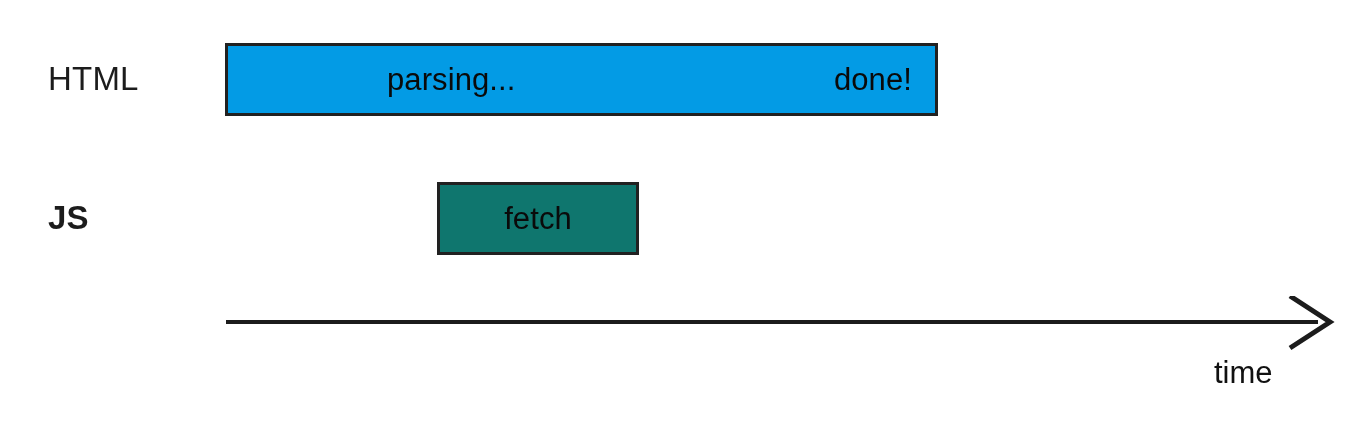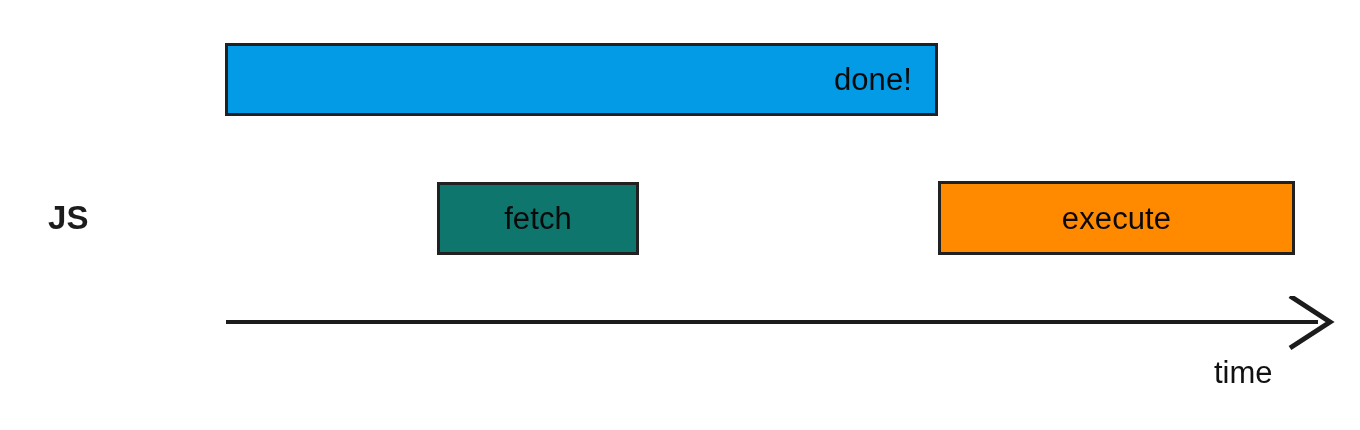--- a/index.html
+++ b/index.html
@@ -102,34 +102,33 @@
     line-height: 31px;
     color: #111111;
     white-space: nowrap;
   }
 </style>
 </head>
 <body>
 
 <div id="canvas">
 
+  <div class="row-label" id="label-html">HTML</div>
 
   <div class="bar" id="bar-parsing">
+    <span class="bar-text txt-parsing">parsing...</span>
     <span class="bar-text txt-done">done!</span>
   </div>
 
   <div class="row-label" id="label-js">JS</div>
 
   <div class="bar" id="bar-fetch">
     <span class="bar-text">fetch</span>
   </div>
 
-  <div class="bar" id="bar-execute">
-    <span class="bar-text">execute</span>
-  </div>
 
   <svg id="time-axis" viewBox="0 0 1120 56" width="1120" height="56">
     <line x1="6" y1="26" x2="1098" y2="26" stroke="#1c1c1c" stroke-width="4" stroke-linecap="butt"></line>
     <polyline points="1070,0 1110,26 1070,52" fill="none" stroke="#1c1c1c" stroke-width="5" stroke-linecap="butt" stroke-linejoin="miter"></polyline>
   </svg>
 
   <div id="time-label">time</div>
 
 </div>
 

